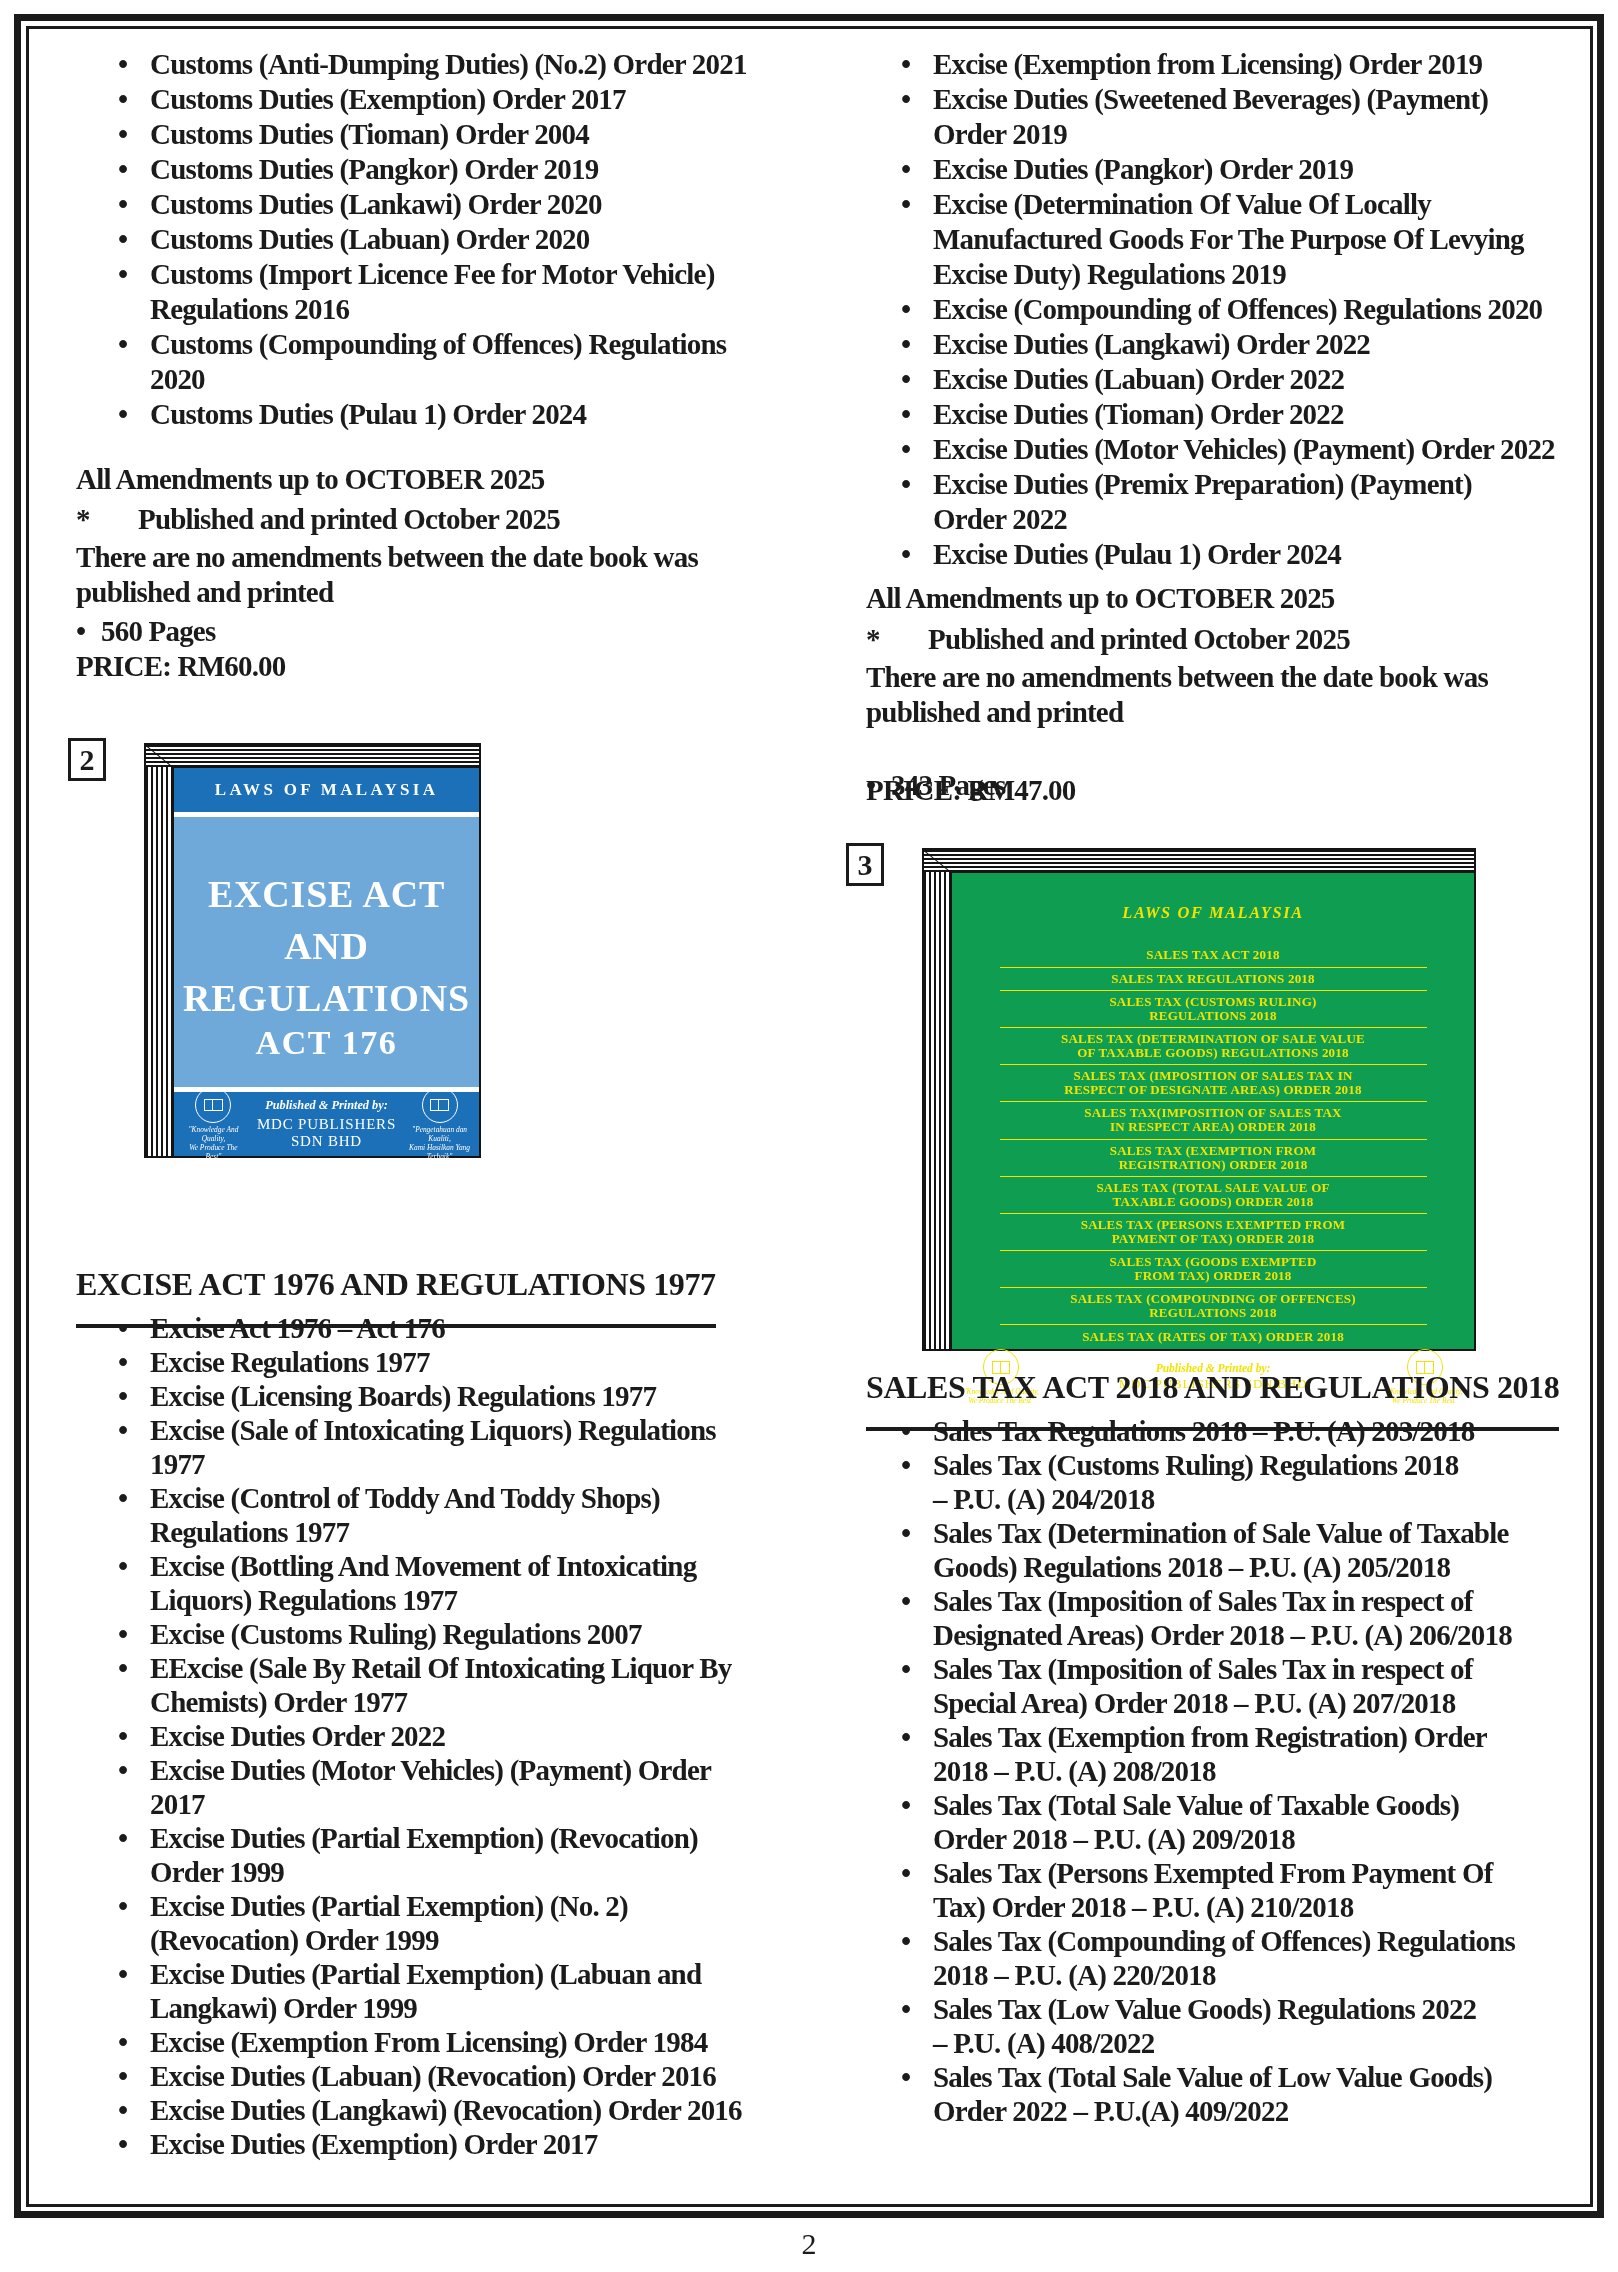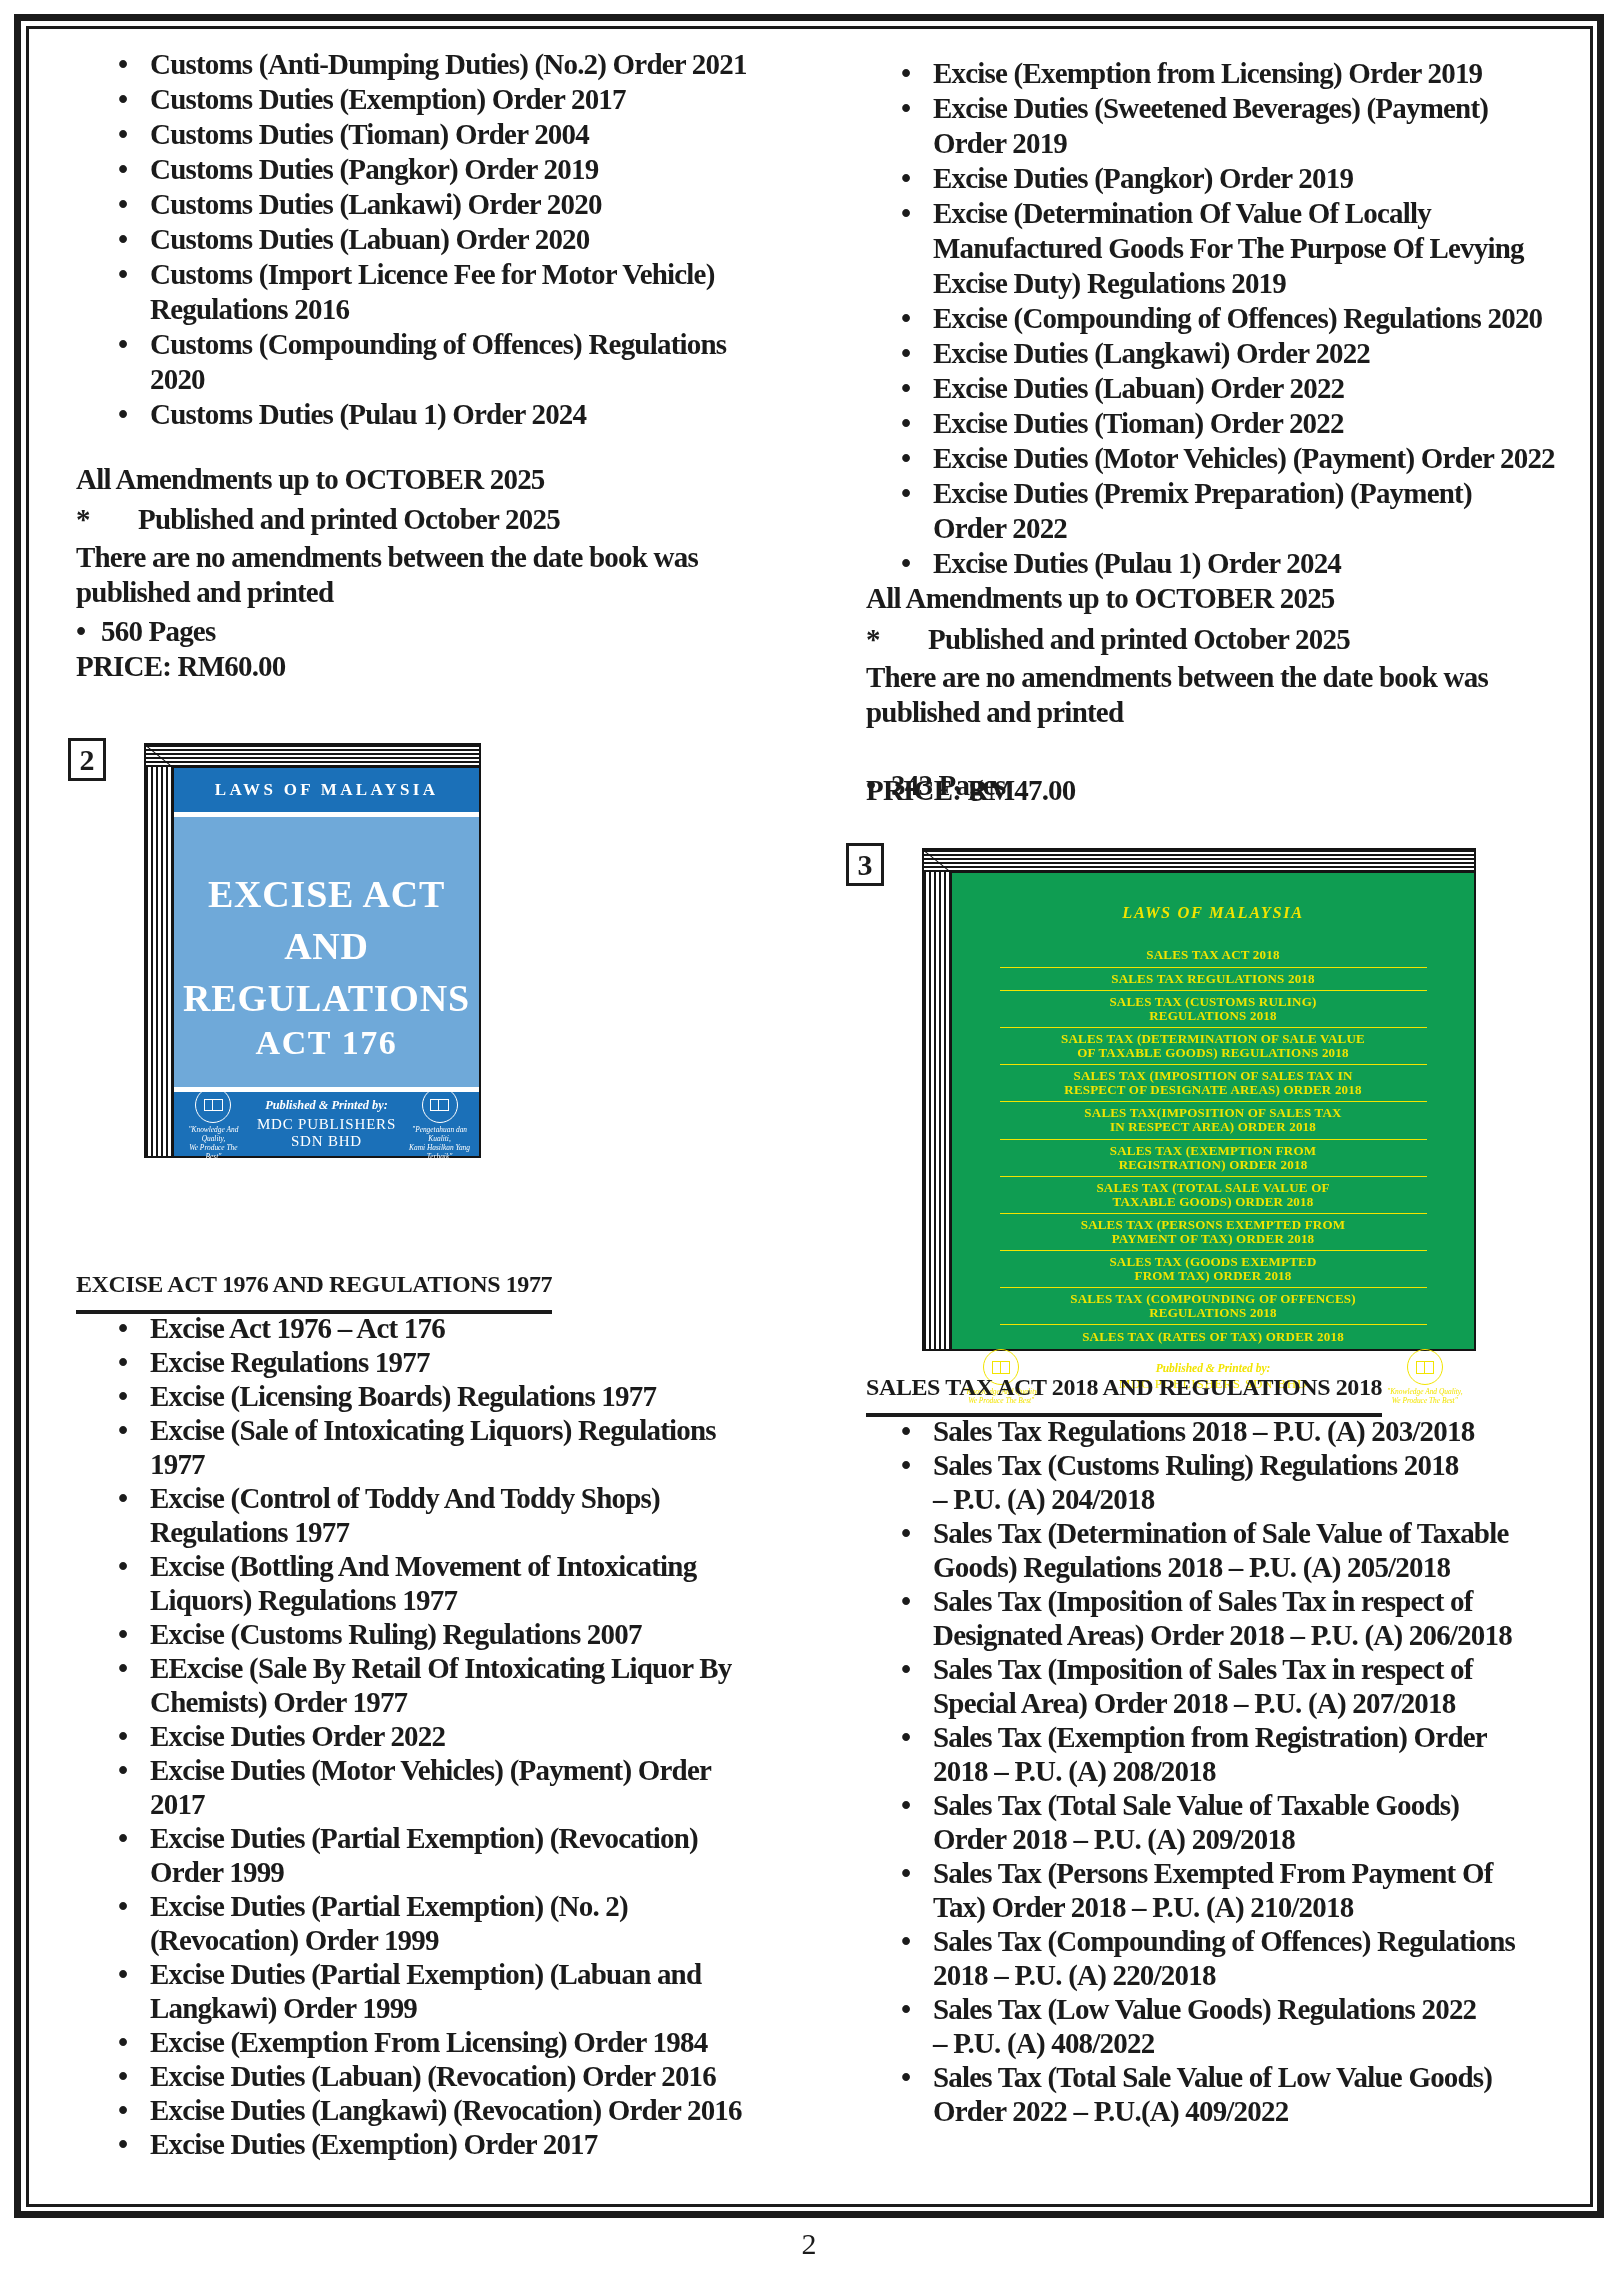--- a/index.html
+++ b/index.html
@@ -23,22 +23,22 @@
   .col-left.law-list li::before  { content:"\2022"; position:absolute; left:44px; top:0; }
   .col-right.law-list li { padding-left:67px; }
   .col-right.law-list li::before { content:"\2022"; position:absolute; left:35px; top:0; }
 
   
   .para { font-weight:bold; font-size:29px; letter-spacing:-0.8px; line-height:35px; white-space:pre; margin:0; }
   .star-line .star { display:inline-block; width:62px; }
   .bullet-line { position:relative; padding-left:25px; }
   .bullet-line::before { content:"\2022"; position:absolute; left:0; top:0; }
 
-  .section-heading { font-weight:bold; font-size:24px; letter-spacing:-0.4px; margin:0;
-    display:inline-block; border-bottom:4.1px solid #1b1b1b; padding-bottom:7px; line-height:38px; white-space:pre; }
+  .section-heading { font-weight:bold; font-size:32px; letter-spacing:-0.4px; margin:0;
+    display:inline-block; border-bottom:4.1px solid #1b1b1b; padding-bottom:21px; line-height:38px; white-space:pre; }
 
   
   .badge { width:38px; height:43px; border:3.3px solid #1b1b1b; box-sizing:border-box; background:#fff;
     display:flex; align-items:center; justify-content:center; font-weight:bold; font-size:30px; }
 
   
   .book { position:absolute; background:#6d28d9; border:2.5px solid #141414; box-sizing:border-box; }
   .book .stack-left { position:absolute; left:0; top:0; bottom:0; width:27px;
     background:repeating-linear-gradient(to right,#141414 0 1.6px,#ffffff 1.6px 5px); }
   .book .stack-top { position:absolute; left:0; top:0; right:0; height:22px;
@@ -176,21 +176,21 @@
       <li>Excise Duties (Partial Exemption) (No. 2)
 (Revocation) Order 1999</li>
       <li>Excise Duties (Partial Exemption) (Labuan and
 Langkawi) Order 1999</li>
       <li>Excise (Exemption From Licensing) Order 1984</li>
       <li>Excise Duties (Labuan) (Revocation) Order 2016</li>
       <li>Excise Duties (Langkawi) (Revocation) Order 2016</li>
       <li>Excise Duties (Exemption) Order 2017</li>
     </ul>
 
-  <ul class="blk law-list lh43 col-right" style="left:866px; top:56px; width:727px;">
+  <ul class="blk law-list lh43 col-right" style="left:866px; top:47px; width:727px;">
       <li>Excise (Exemption from Licensing) Order 2019</li>
       <li>Excise Duties (Sweetened Beverages) (Payment)
 Order 2019</li>
       <li>Excise Duties (Pangkor) Order 2019</li>
       <li>Excise (Determination Of Value Of Locally
 Manufactured Goods For The Purpose Of Levying
 Excise Duty) Regulations 2019</li>
       <li>Excise (Compounding of Offences) Regulations 2020</li>
       <li>Excise Duties (Langkawi) Order 2022</li>
       <li>Excise Duties (Labuan) Order 2022</li>

